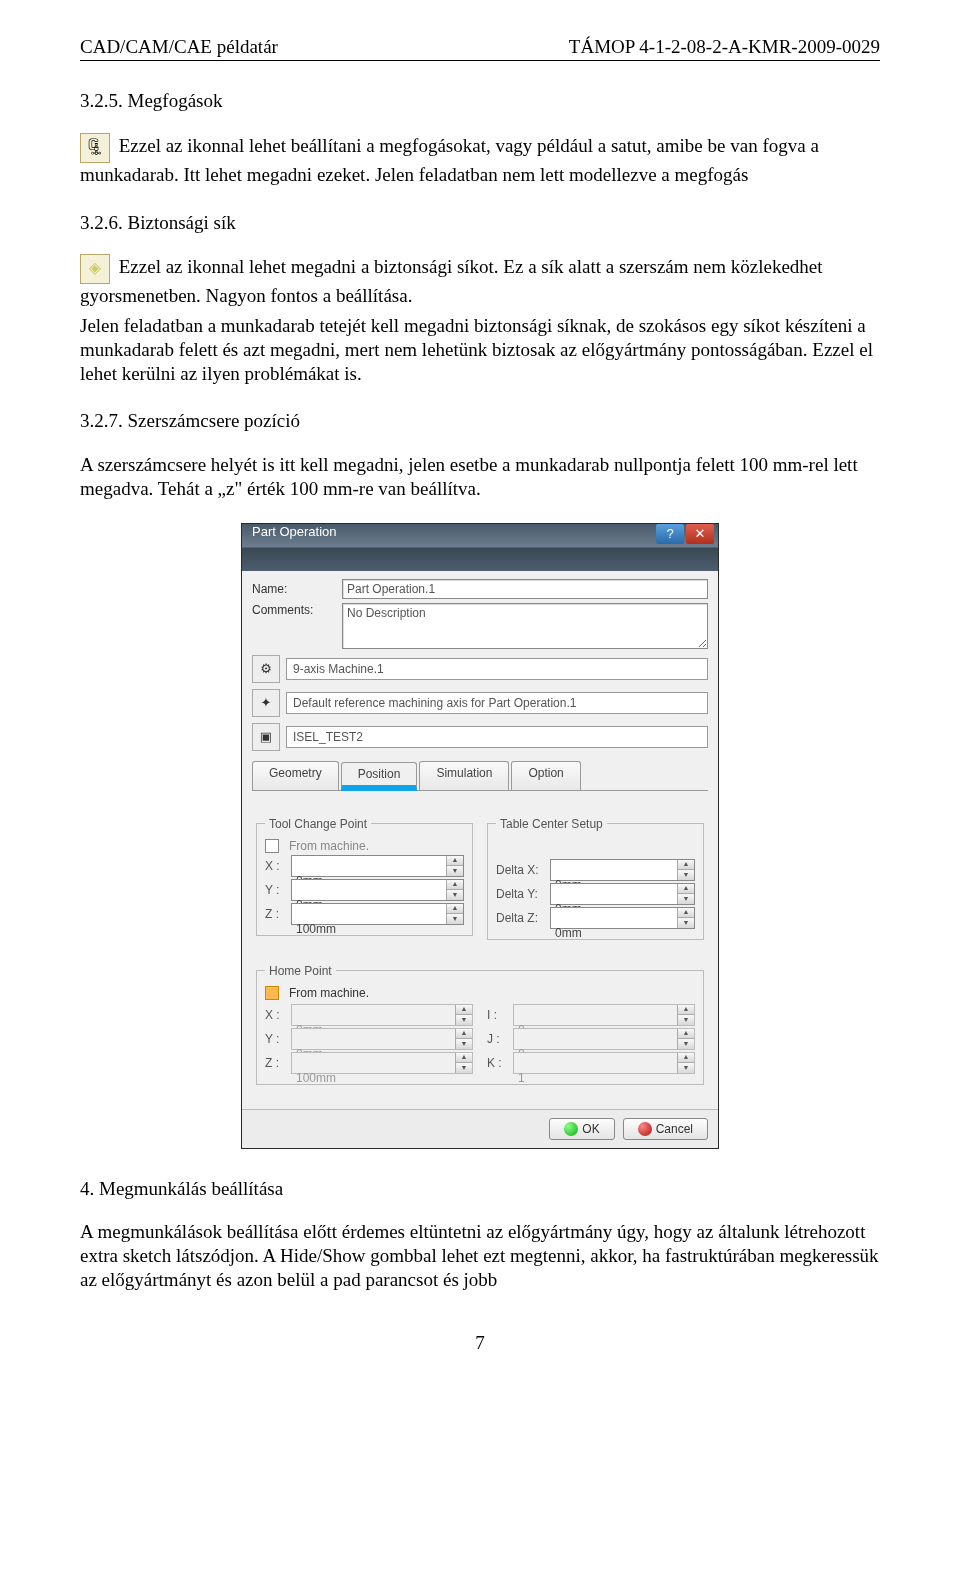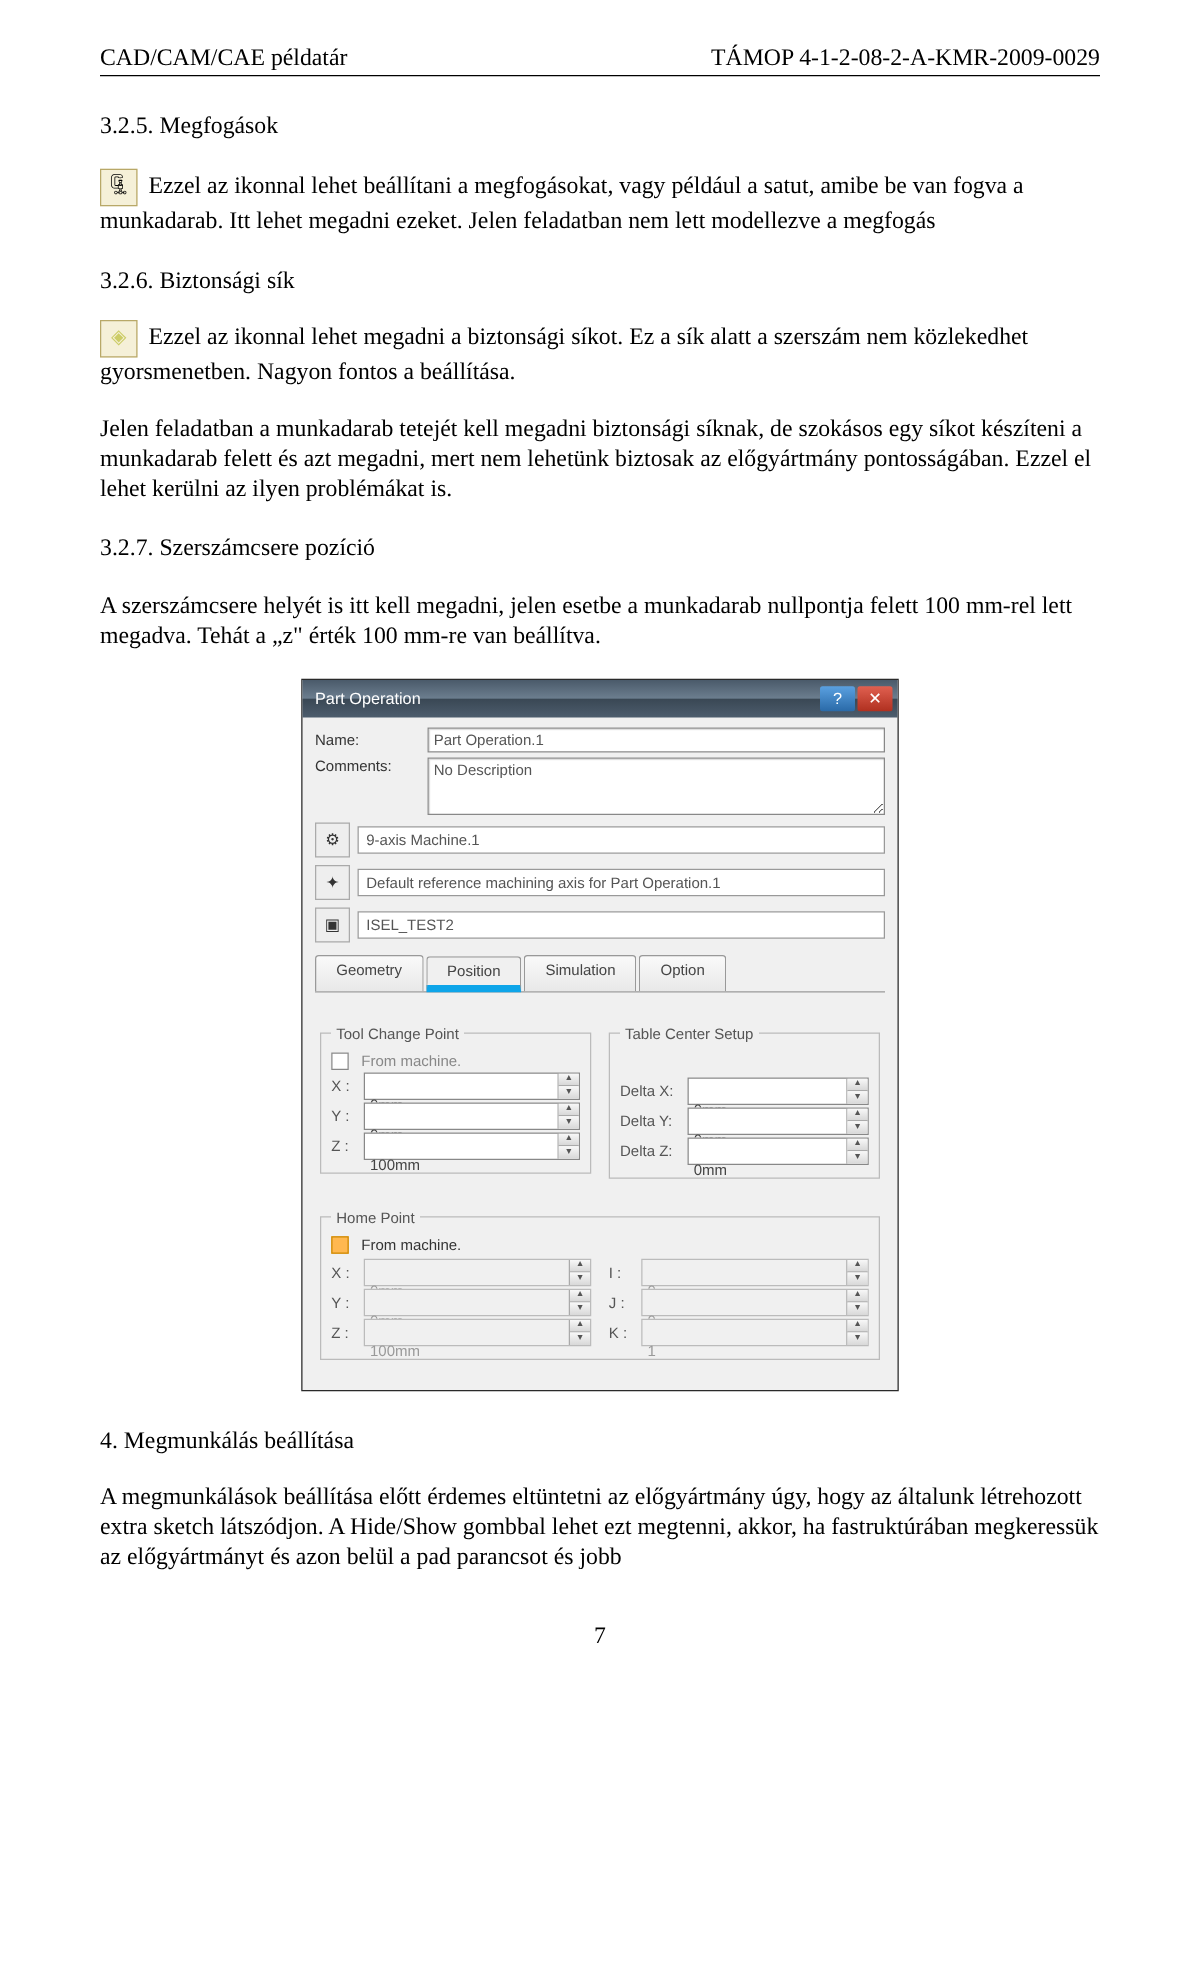--- a/index.html
+++ b/index.html
@@ -19,21 +19,21 @@
     justify-content: space-between;
     font-size: 19px;
     margin-bottom: 2px;
   }
   .hr {
     border-top: 1px solid #000;
     margin-bottom: 28px;
   }
   p { margin: 0 0 6px 0; line-height: 1.25; }
   .section-title { margin-top: 24px; margin-bottom: 20px; }
-  .body-text { margin-bottom: 22px; margin-top: 22px; }
+  .body-text { margin-bottom: 22px; }
   .icon-inline {
     display: inline-block;
     width: 28px;
     height: 28px;
     background: #f5f0d8;
     border: 1px solid #b8a868;
     vertical-align: middle;
     margin-right: 4px;
     position: relative;
     font-size: 14px;
@@ -46,24 +46,23 @@
   
   .dialog-wrap { width: 478px; margin: 12px auto 28px auto; }
   .dialog {
     border: 1px solid #2a2a2a;
     background: #f0f0f0;
     font-family: "Segoe UI", Tahoma, sans-serif;
     font-size: 12px;
     color: #333;
   }
   .titlebar {
-    height: 30px;
+    height: 47px;
     background: linear-gradient(to bottom, #4a5a6a, #6b7d8e 48%, #3a4855 52%, #4d5d6d);
     display: flex;
-    align-items: center;
     justify-content: space-between;
     padding: 0 4px 0 10px;
     color: #fff;
     font-size: 13px;
   }
   .titlebar-buttons { display:flex; gap:2px; }
   .tb-btn {
     width: 28px; height: 20px;
     border-radius: 2px;
     display:flex; align-items:center; justify-content:center;
@@ -398,20 +397,30 @@
                         <div>▲</div>
                         <div>▼</div>
                       </div>
                     </div>
                 </div>
               </div>
             </div>
           </fieldset>
         </div>
       </div>
+      <div class="dlg-footer">
+        <div class="btn">
+          <span class="btn-icon ok-dot"></span>
+          <span>OK</span>
+        </div>
+        <div class="btn">
+          <span class="btn-icon cancel-dot"></span>
+          <span>Cancel</span>
+        </div>
+      </div>
     </div>
   </div>
 
   <p class="section-title">4.          Megmunkálás beállítása</p>
   <p class="body-text">A megmunkálások beállítása előtt érdemes eltüntetni az előgyártmány úgy, hogy az általunk létrehozott extra sketch látszódjon. A Hide/Show gombbal lehet ezt megtenni, akkor, ha fastruktúrában megkeressük az előgyártmányt és azon belül a pad parancsot és jobb</p>
 
   <div class="footer-num">7</div>
 </div>
 
 </body></html>

